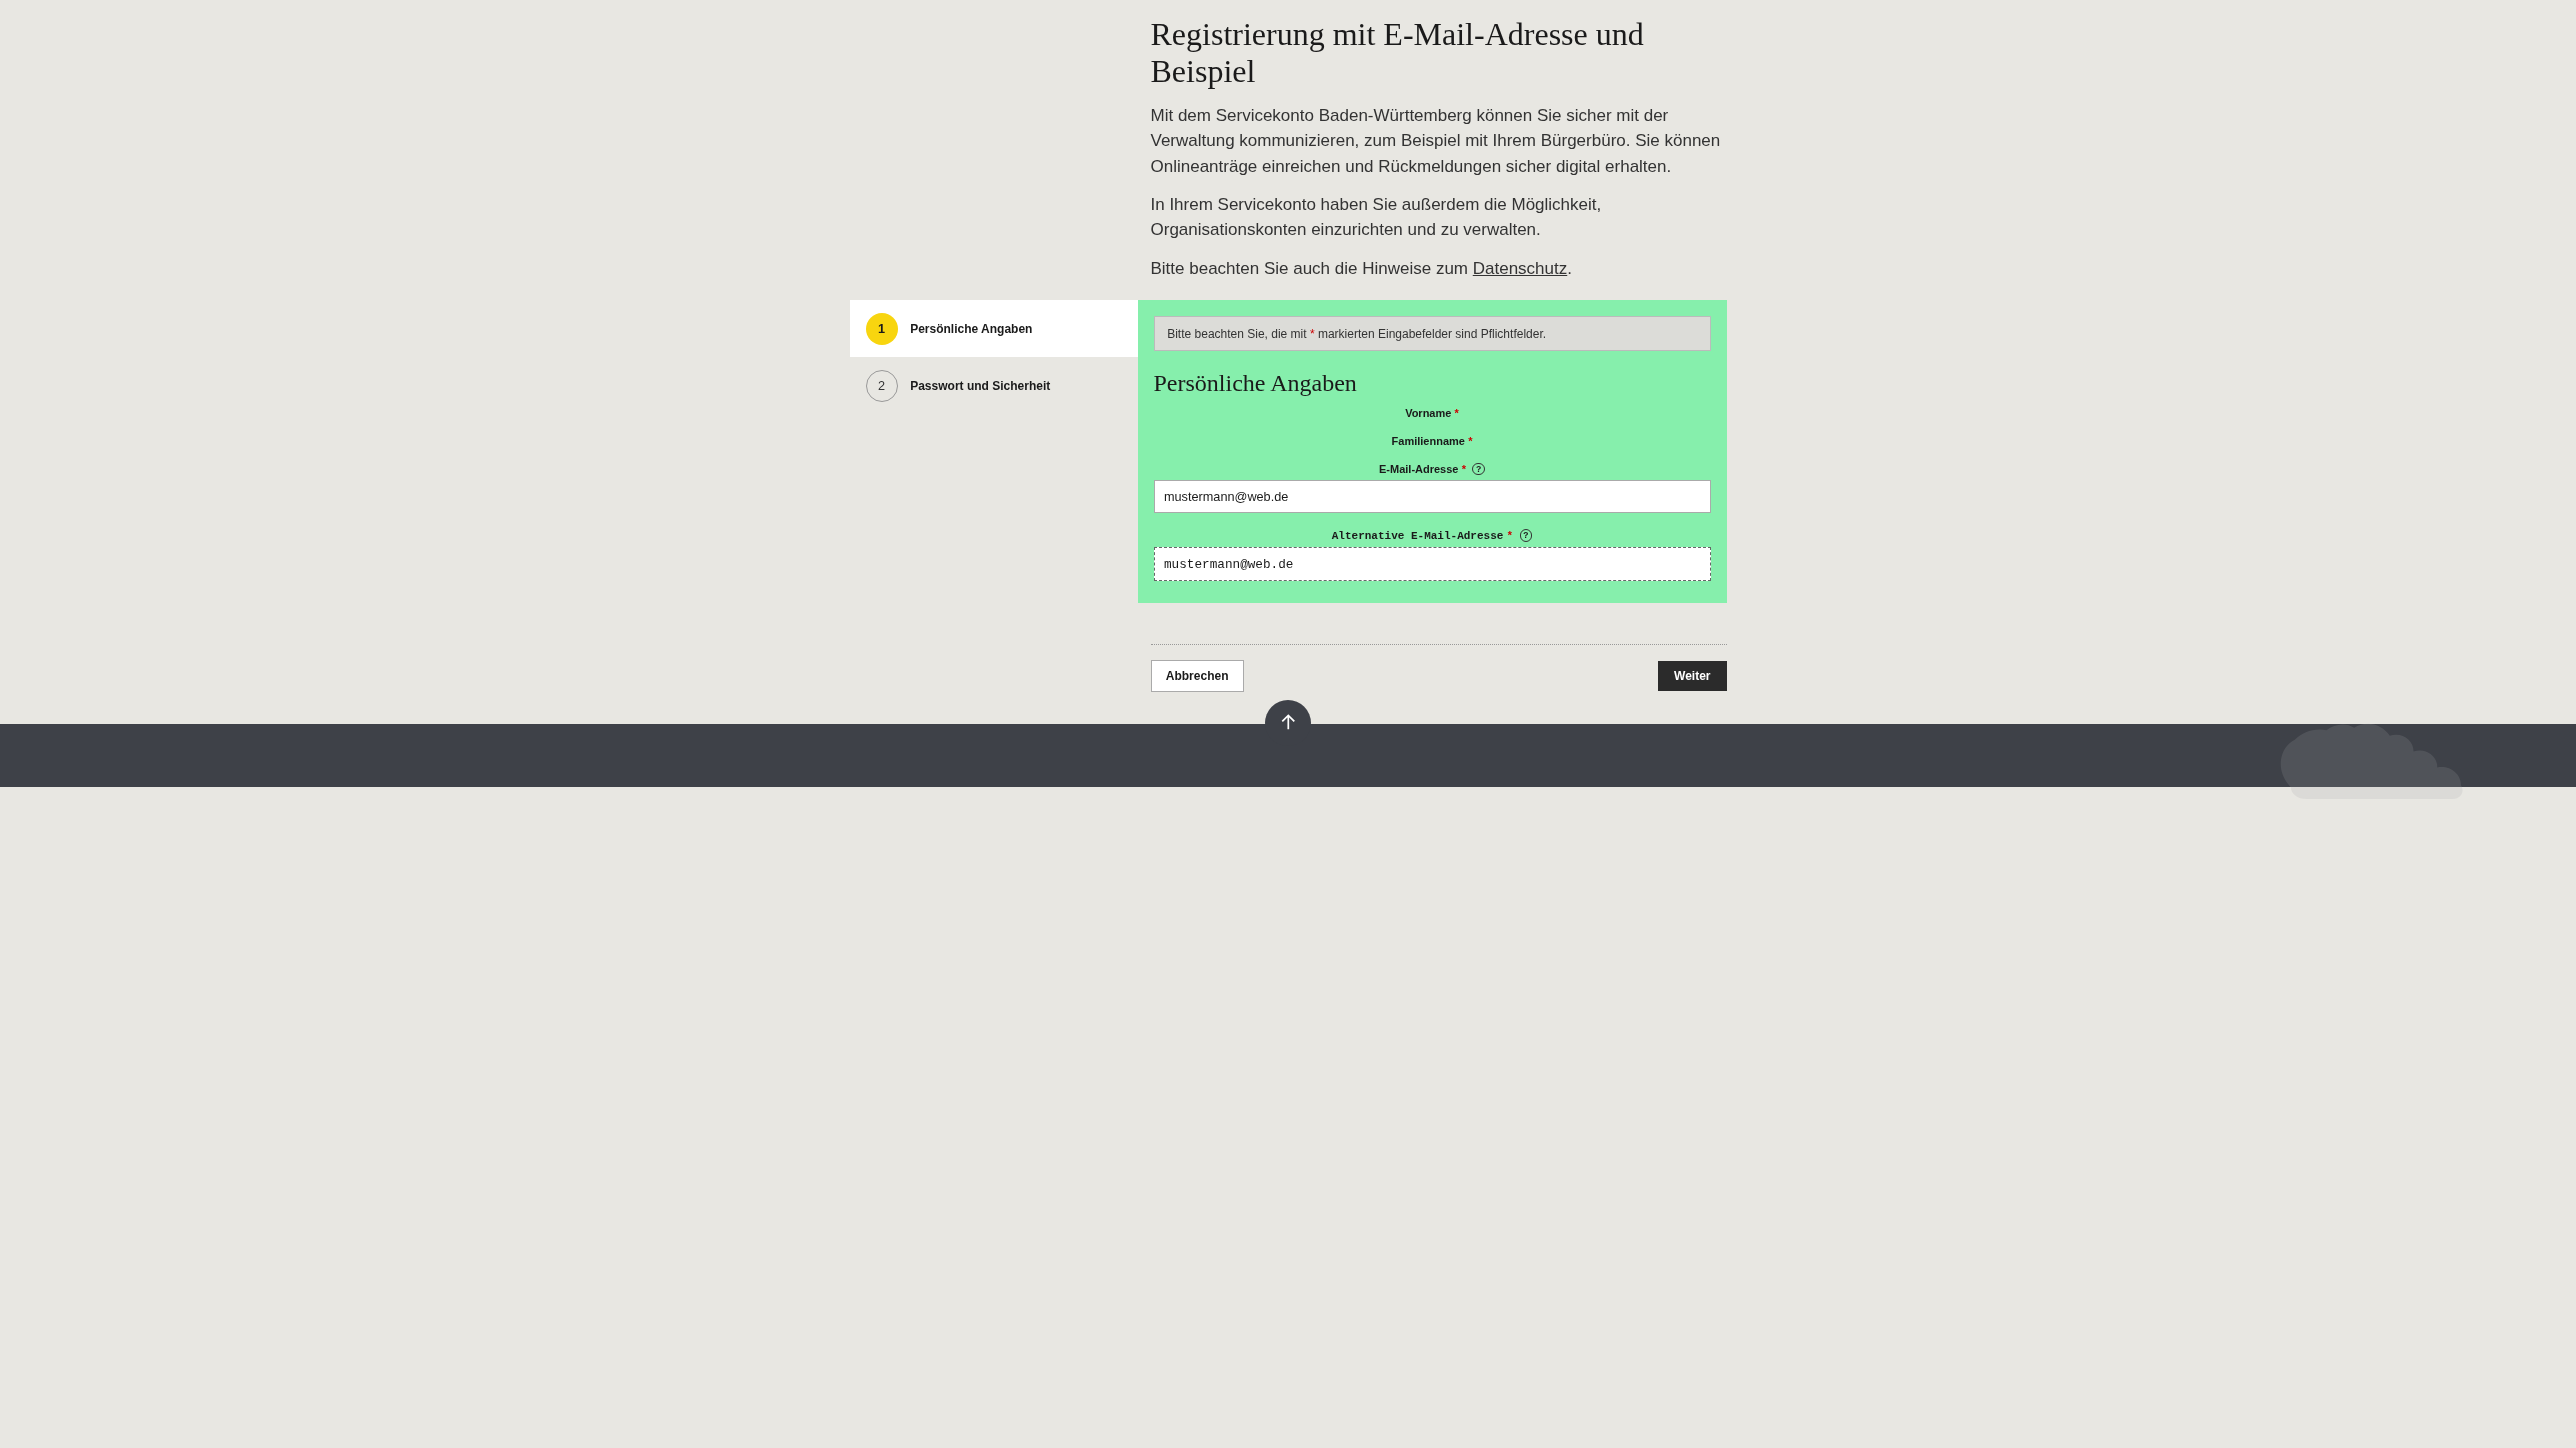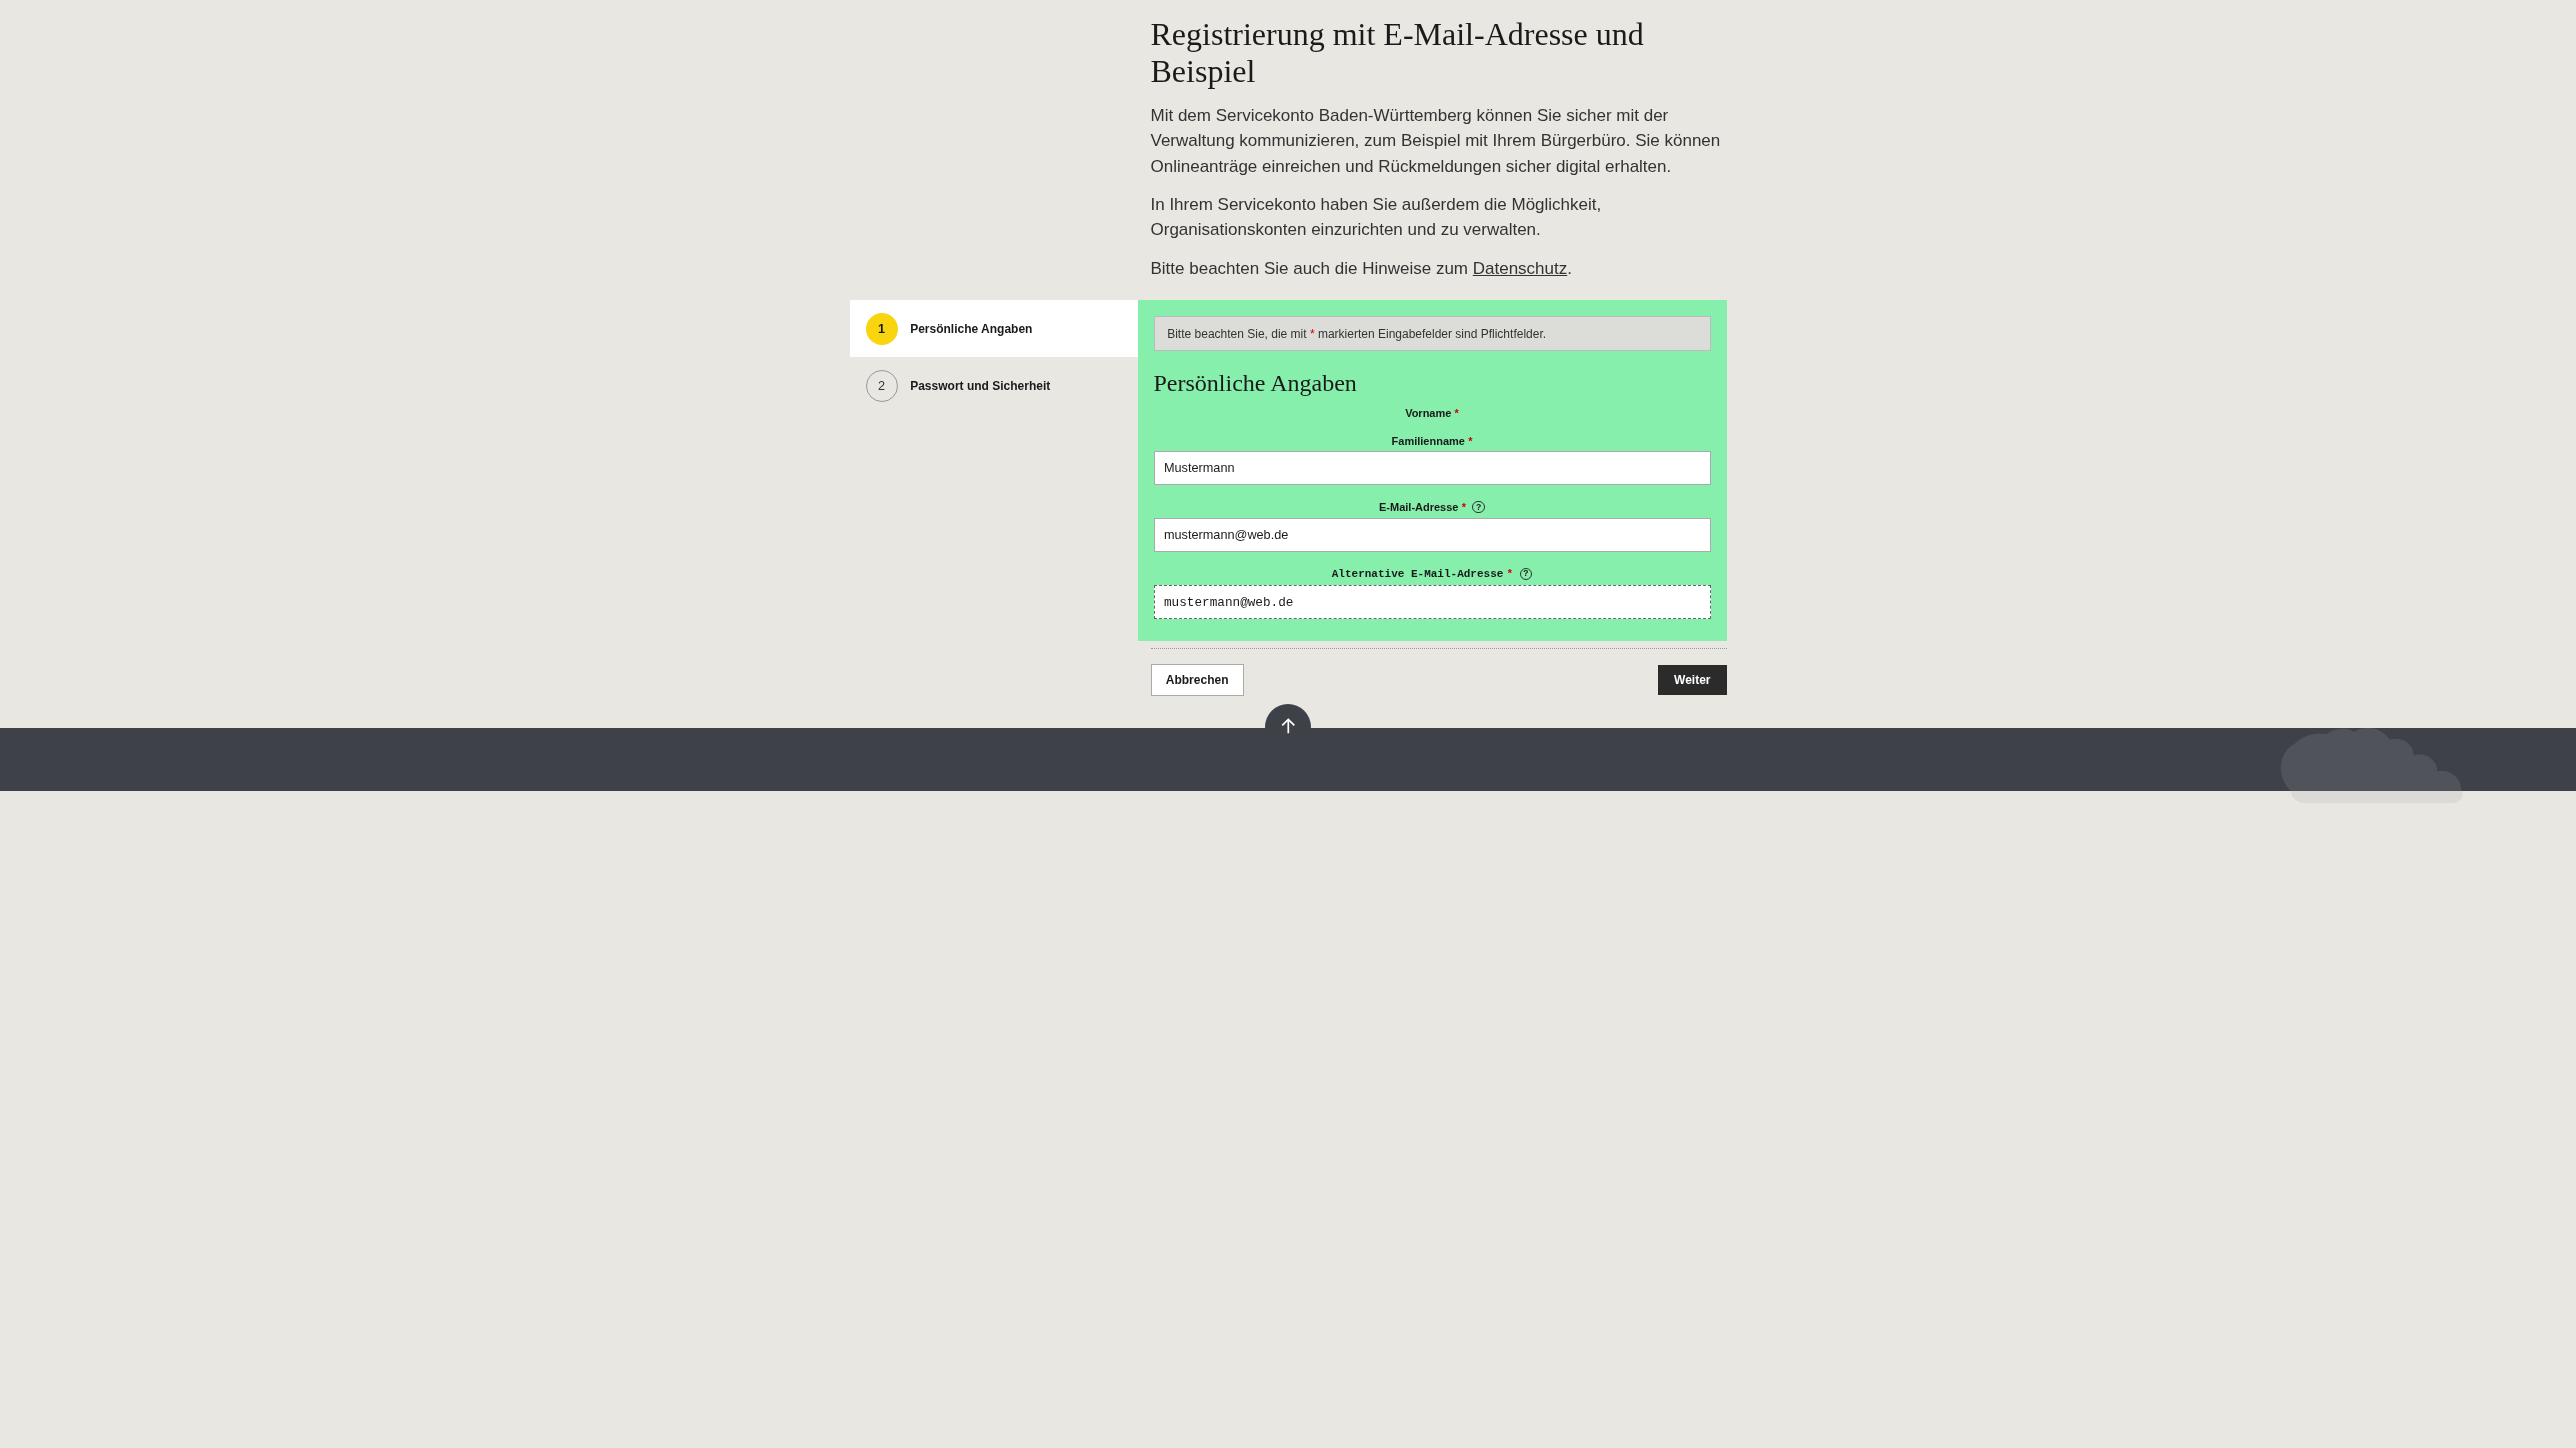--- a/index.html
+++ b/index.html
@@ -142,23 +142,23 @@
       border: 0.8px solid #aaa;
       background-color: #fff;
       color: #1a1a1a;
       font-family: inherit;
     }
     .form-input.dashed {
       border: 0.8px dashed #666;
     }
     .actions-bar {
       max-width: 877px;
-      margin: 0 auto;
+      margin: 10px auto;
       padding-left: 301px;
-      padding-top: 7px;
+      padding-top: 31px;
     }
     .actions-separator {
       border-top: 0.8px dotted #999;
       margin-bottom: 14.3px;
     }
     .actions-buttons {
       display: flex;
       justify-content: space-between;
       align-items: center;
       margin-bottom: 32px;
@@ -261,21 +261,20 @@
           <span>Vorname</span>
             <span class="required-asterisk">*</span>
         </label>
       </div>
 
       <div class="form-field">
         <label class="form-label">
           <span>Familienname</span>
             <span class="required-asterisk">*</span>
         </label>
-        <input type="text" class="form-input" value="Mustermann" style="">
       </div>
 
       <div class="form-field">
         <label class="form-label">
           <span>E-Mail-Adresse</span>
             <span class="required-asterisk">*</span>
           <span class="help-icon">?</span>
         </label>
         <input type="text" class="form-input" value="mustermann@web.de" style="">
       </div>

